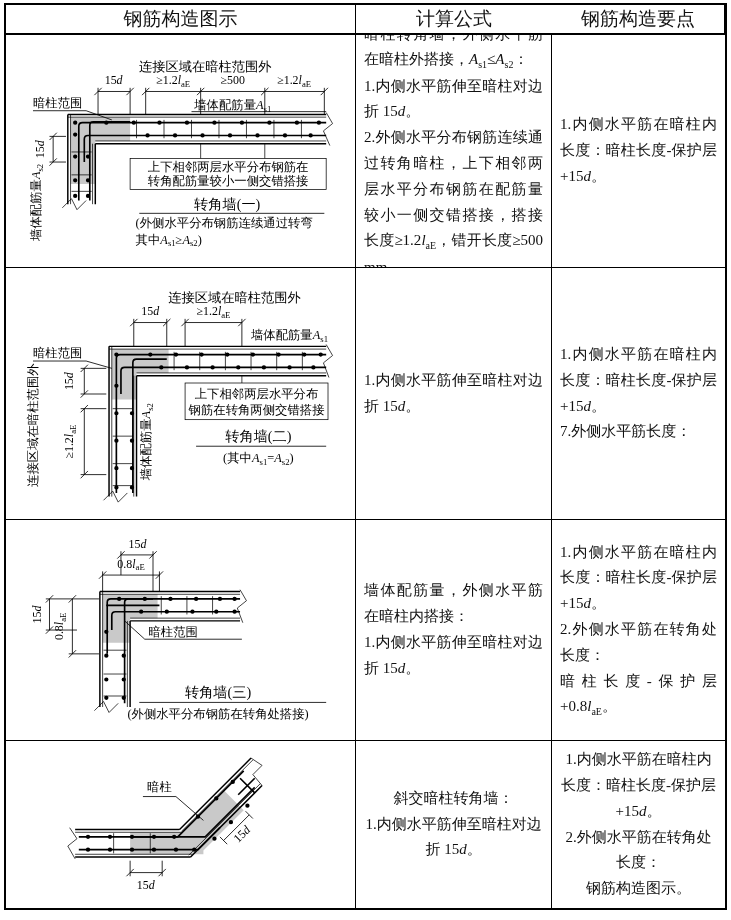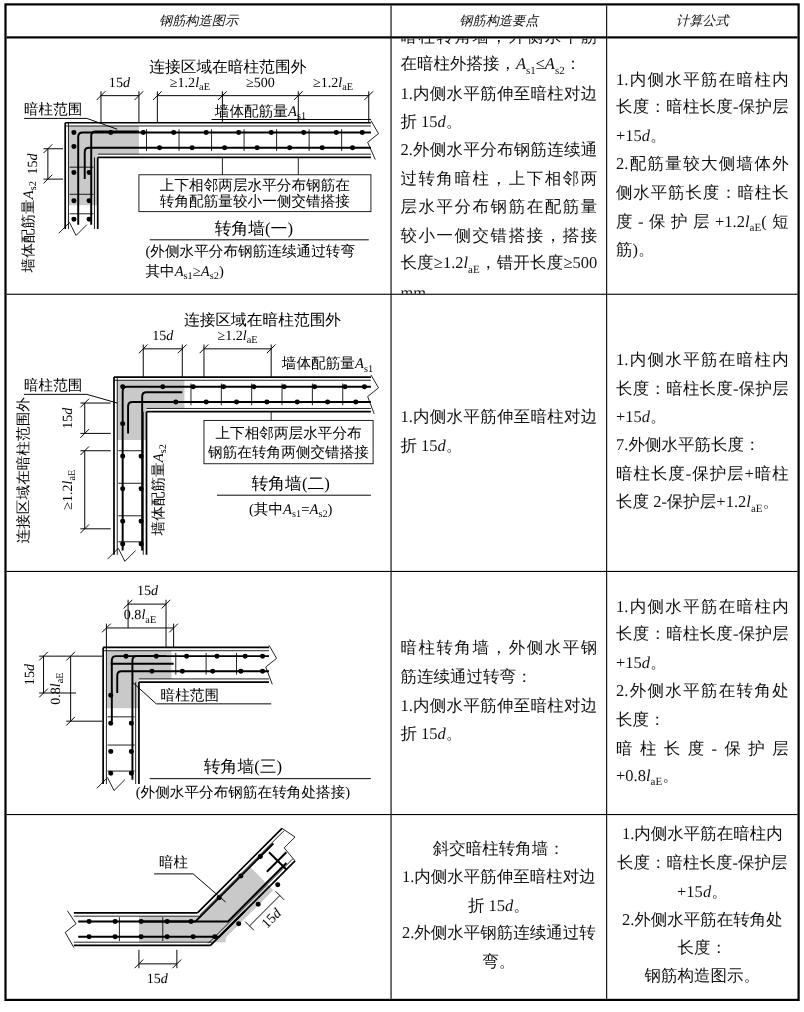--- a/index.html
+++ b/index.html
@@ -5,26 +5,26 @@
   html,body{margin:0;padding:0;background:#fff;}
   .sheet{position:relative;width:731px;height:920px;background:#fff;
          font-family:"Liberation Serif","DejaVu Serif",serif;color:#111;}
   .tbl{position:absolute;left:4px;top:3px;width:723px;height:907px;box-sizing:border-box;
        border:2.5px solid #000;display:grid;
        grid-template-columns:350px 196px 1fr;
        grid-template-rows:30px 233px 252px 221px 1fr;}
   .cell{border-right:1px solid #000;border-bottom:1.5px solid #000;box-sizing:border-box;overflow:hidden;}
   .cell.lastcol{border-right:none;}
   .cell.lastrow{border-bottom:none;text-align:center;}
-  .hd{display:flex;align-items:center;justify-content:center;font-size:12px;border-bottom:2px solid #000;font-style:italic;}
+  .hd{display:flex;align-items:center;justify-content:center;font-size:19px;border-bottom:2px solid #000;}
   .txt{padding:4px 8px;display:flex;flex-direction:column;justify-content:center;
        font-size:15px;line-height:1.72;text-align:justify;}
   .txt p{margin:0;}
   .txt sub{font-size:10px;}
-  .diag{display:flex;align-items:center;justify-content:center;padding:4px;}
+  .diag{display:flex;align-items:center;justify-content:center;padding:16px;}
   svg{display:block;}
   svg text{fill:#000;font-family:inherit;}
   .sl{stroke:#000;stroke-width:1.6;fill:none;}
   .tl{stroke:#000;stroke-width:0.8;fill:none;}
   .bar{stroke:#000;stroke-width:1.8;fill:none;}
   .dl{stroke:#000;stroke-width:0.9;fill:none;}
   .dots{stroke:#000;stroke-width:4.6;stroke-linecap:round;fill:none;}
   .gray{fill:#c9c9c9;}
   .t14{font-size:14.5px;}
   .t13{font-size:13.5px;}
@@ -35,25 +35,25 @@
 </style>
 </head>
 <body>
 
 <div class="sheet">
 <div class="tbl">
 
   <div class="cell hd">
         <span>钢筋构造图示</span>
       </div>
+  <div class="cell hd lastcol">
+        <span>计算公式</span>
+      </div>
   <div class="cell hd">
         <span>钢筋构造要点</span>
-      </div>
-  <div class="cell hd lastcol">
-        <span>计算公式</span>
       </div>
 
   <div class="cell diag">
     <svg width="346" height="229" viewBox="0 0 346 229">
       <path class="gray" d="M53 77H118V103H80V150H53Z"></path>
       <g>
         <path class="sl" d="M50 74H332M80 106H332M50 74V172M80 106V172"></path>
         <path class="tl" d="M50 77H332M80 103H332M53 74V172M77 106V172"></path>
         <path class="tl" d="M332 72L339 84L329 92L336 108M44 176L54 166L60 178L70 168"></path>
       </g>
@@ -88,21 +88,20 @@
       <text class="t13" x="124" y="215"><tspan>其中</tspan><tspan class="it">A</tspan><tspan class="sb" dy="3">s1</tspan><tspan dy="-3">≥</tspan><tspan class="it">A</tspan><tspan class="sb" dy="3">s2</tspan><tspan dy="-3">)</tspan></text>
     </svg>
   </div>
   <div class="cell txt">
     <p>暗柱转角墙，外侧水平筋在暗柱外搭接，<i>A</i><sub>s1</sub>≤<i>A</i><sub>s2</sub>：</p>
     <p>1.内侧水平筋伸至暗柱对边折 15<i>d</i>。</p>
     <p>2.外侧水平分布钢筋连续通过转角暗柱，上下相邻两层水平分布钢筋在配筋量较小一侧交错搭接，搭接长度≥1.2<i>l</i><sub>aE</sub>，错开长度≥500 mm。</p>
   </div>
   <div class="cell txt lastcol">
     <p>1.内侧水平筋在暗柱内长度：暗柱长度-保护层+15<i>d</i>。</p>
-    <p>2.配筋量较大侧墙体外侧水平筋长度：暗柱长度-保护层+1.2<i>l</i><sub>aE</sub>(短筋)。</p>
   </div>
 
   <div class="cell diag">
     <svg width="346" height="248" viewBox="0 0 346 248">
       <path class="gray" d="M98 75H160V101H125V130H98Z"></path>
       <g>
         <path class="sl" d="M95 72H332M125 104H332M95 72V236M125 104V236"></path>
         <path class="tl" d="M95 75H332M125 101H332M98 72V236M122 104V236"></path>
         <path class="tl" d="M332 70L339 82L329 90L335 106M89 240L99 230L105 242L115 232"></path>
       </g>
@@ -135,21 +134,20 @@
       <path class="dl" d="M190 181H332"></path>
       <text class="t13" text-anchor="middle" x="258" y="198"><tspan>(其中</tspan><tspan class="it">A</tspan><tspan class="sb" dy="3">s1</tspan><tspan dy="-3">=</tspan><tspan class="it">A</tspan><tspan class="sb" dy="3">s2</tspan><tspan dy="-3">)</tspan></text>
     </svg>
   </div>
   <div class="cell txt">
     <p>1.内侧水平筋伸至暗柱对边折 15<i>d</i>。</p>
   </div>
   <div class="cell txt lastcol">
     <p>1.内侧水平筋在暗柱内长度：暗柱长度-保护层+15<i>d</i>。</p>
     <p>7.外侧水平筋长度：</p>
-    <p>暗柱长度-保护层+暗柱长度 2-保护层+1.2<i>l</i><sub>aE</sub>。</p>
   </div>
 
   <div class="cell diag">
     <svg width="346" height="217" viewBox="0 0 346 217">
       <path class="gray" d="M88 69H148V95H118V122H88Z"></path>
       <g>
         <path class="sl" d="M85 66H238M118 98H238M85 66V192M118 98V192"></path>
         <path class="tl" d="M85 69H238M118 95H238M88 66V192M115 98V192"></path>
         <path class="tl" d="M238 64L245 76L235 84L241 100M79 196L89 186L95 198L105 188"></path>
       </g>
@@ -172,21 +170,21 @@
       <text class="dtx" text-anchor="middle" x="119" y="40"><tspan>0.8</tspan><tspan class="it">l</tspan><tspan class="sb" dy="3">aE</tspan></text>
       <text class="dtx" text-anchor="middle" transform="rotate(-90 21 91)" x="21" y="91"><tspan>15</tspan><tspan class="it">d</tspan></text>
       <text class="dtx" text-anchor="middle" transform="rotate(-90 45 104)" x="45" y="104"><tspan>0.8</tspan><tspan class="it">l</tspan><tspan class="sb" dy="3">aE</tspan></text>
       <text class="t13" x="138" y="114">暗柱范围</text>
       <text class="cap" text-anchor="middle" x="214" y="181">转角墙(三)</text>
       <path class="dl" d="M128 187H332"></path>
       <text class="t13" text-anchor="middle" x="214" y="204">(外侧水平分布钢筋在转角处搭接)</text>
     </svg>
   </div>
   <div class="cell txt">
-    <p>暗柱转角墙，外侧水平钢筋连续通过转弯：</p>
+    <p>墙体配筋量，外侧水平筋在暗柱内搭接：</p>
     <p>1.内侧水平筋伸至暗柱对边折 15<i>d</i>。</p>
   </div>
   <div class="cell txt lastcol">
     <p>1.内侧水平筋在暗柱内长度：暗柱长度-保护层+15<i>d</i>。</p>
     <p>2.外侧水平筋在转角处长度：</p>
     <p>暗柱长度-保护层+0.8<i>l</i><sub>aE</sub>。</p>
   </div>
 
   <div class="cell diag lastrow">
     <svg width="346" height="161" viewBox="0 0 346 161">
@@ -210,21 +208,20 @@
         <path class="dl" d="M132 50H168M168 50L198 76"></path>
       </g>
       <text class="t13" text-anchor="middle" x="150" y="44">暗柱</text>
       <text class="dtx" text-anchor="middle" x="135" y="151"><tspan>15</tspan><tspan class="it">d</tspan></text>
       <text class="dtx" text-anchor="middle" transform="rotate(-45 243 94)" x="243" y="94"><tspan>15</tspan><tspan class="it">d</tspan></text>
     </svg>
   </div>
   <div class="cell txt lastrow">
     <p>斜交暗柱转角墙：</p>
     <p>1.内侧水平筋伸至暗柱对边折 15<i>d</i>。</p>
-    <p>2.外侧水平钢筋连续通过转弯。</p>
   </div>
   <div class="cell txt lastcol lastrow">
     <p>1.内侧水平筋在暗柱内长度：暗柱长度-保护层+15<i>d</i>。</p>
     <p>2.外侧水平筋在转角处长度：</p>
     <p>钢筋构造图示。</p>
   </div>
 
 </div>
 </div>
 

